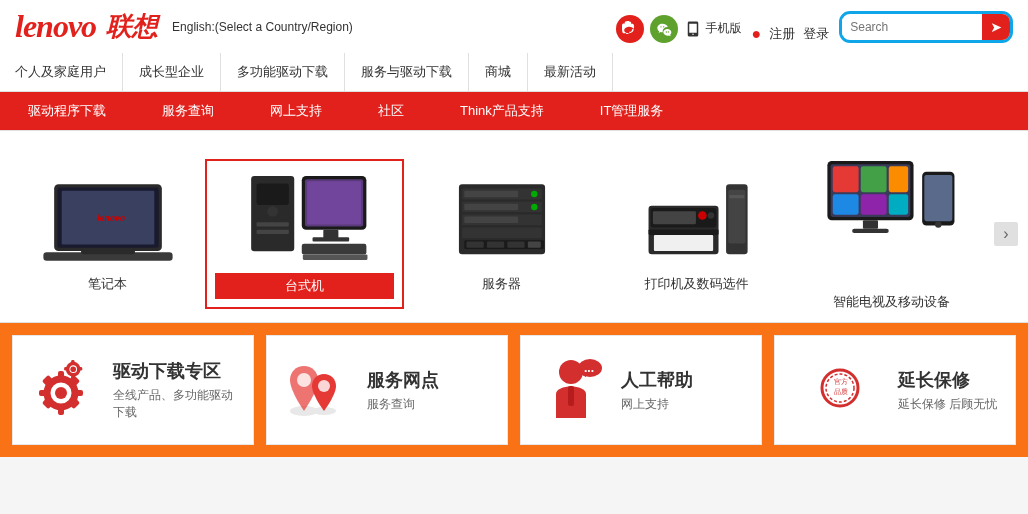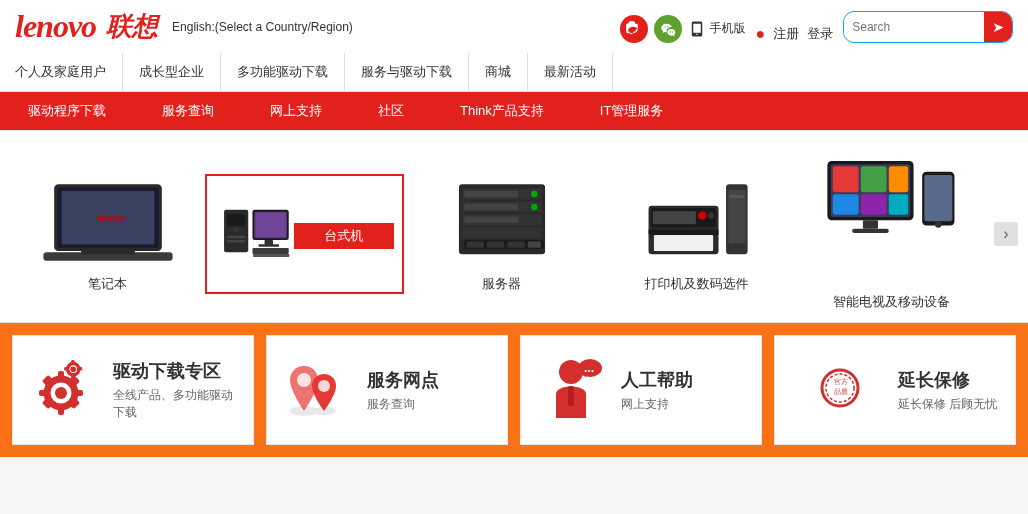--- a/index.html
+++ b/index.html
@@ -16,21 +16,21 @@
     .header-right { display: flex; align-items: flex-end; gap: 10px; }
     .social-icons { display: flex; align-items: center; gap: 6px; }
     .social-icon { width: 28px; height: 28px; border-radius: 50%; display: flex; align-items: center; justify-content: center; font-size: 14px; }
     .weibo-icon { background: #e2211c; color: white; }
     .wechat-icon { background: #5ea12c; color: white; }
     .mobile-icon { display: flex; align-items: center; gap: 4px; font-size: 12px; color: #333; }
     .auth-links { display: flex; align-items: center; gap: 8px; font-size: 13px; }
     .auth-link { color: #333; text-decoration: none; display: flex; align-items: center; gap: 3px; }
     .user-icon { color: #e2211c; font-size: 16px; }
 
-    .search-bar { display: flex; align-items: center; border: 1px solid #0ea5e9; border-radius: 11px; overflow: hidden; height: 32px; }
+    .search-bar { display: flex; align-items: center; border: 3px solid #0ea5e9; border-radius: 11px; overflow: hidden; height: 32px; }
     .search-input { border: none; outline: none; padding: 2px 8px; font-size: 12px; width: 140px; color: #999; }
     .search-btn { background: #e2211c; border: none; color: white; padding: 2px 8px; cursor: pointer; height: 100%; font-size: 14px; display: flex; align-items: center; justify-content: center; }
 
     
     .nav-main { background: #fff; border-bottom: 1px solid #e0e0e0; }
     .nav-main ul { display: flex; list-style: none; padding: 0 15px; }
     .nav-main ul li { padding: 10px 16px; font-size: 13px; color: #333; cursor: pointer; border-right: 1px solid #e0e0e0; white-space: nowrap; }
     .nav-main ul li:first-child { padding-left: 0; }
 
     
@@ -130,21 +130,21 @@
 
         <text x="55" y="44" fill="#cc0000" font-size="8" font-family="Arial" font-weight="bold" font-style="italic">lenovo</text>
 
         <rect x="5" y="73" width="120" height="8" rx="3" fill="#3a3a3a"></rect>
         <rect x="40" y="70" width="50" height="5" rx="2" fill="#2a2a2a"></rect>
       </svg>
     </div>
     <div class="product-label">笔记本</div>
   </div>
 
-  <div class="product-item selected" style="flex:1; display:flex; flex-direction:row; align-items:center; padding:8px; cursor:pointer; border:2px solid #e2211c;">
+  <div class="product-item selected" style="flex:1; display:flex; flex-direction:column; align-items:center; padding:8px; cursor:pointer; border:2px solid #e2211c;">
     <div class="product-img">
       <svg width="130" height="90" viewBox="0 0 130 90" fill="none" xmlns="http://www.w3.org/2000/svg">
 
         <rect x="15" y="5" width="40" height="70" rx="3" fill="#2a2a2a"></rect>
         <rect x="20" y="12" width="30" height="20" rx="2" fill="#1a1a1a"></rect>
         <circle cx="35" cy="38" r="5" fill="#333"></circle>
         <rect x="20" y="48" width="30" height="4" rx="1" fill="#444"></rect>
         <rect x="20" y="55" width="30" height="4" rx="1" fill="#444"></rect>
 
         <rect x="62" y="5" width="60" height="50" rx="4" fill="#1a1a1a"></rect>

